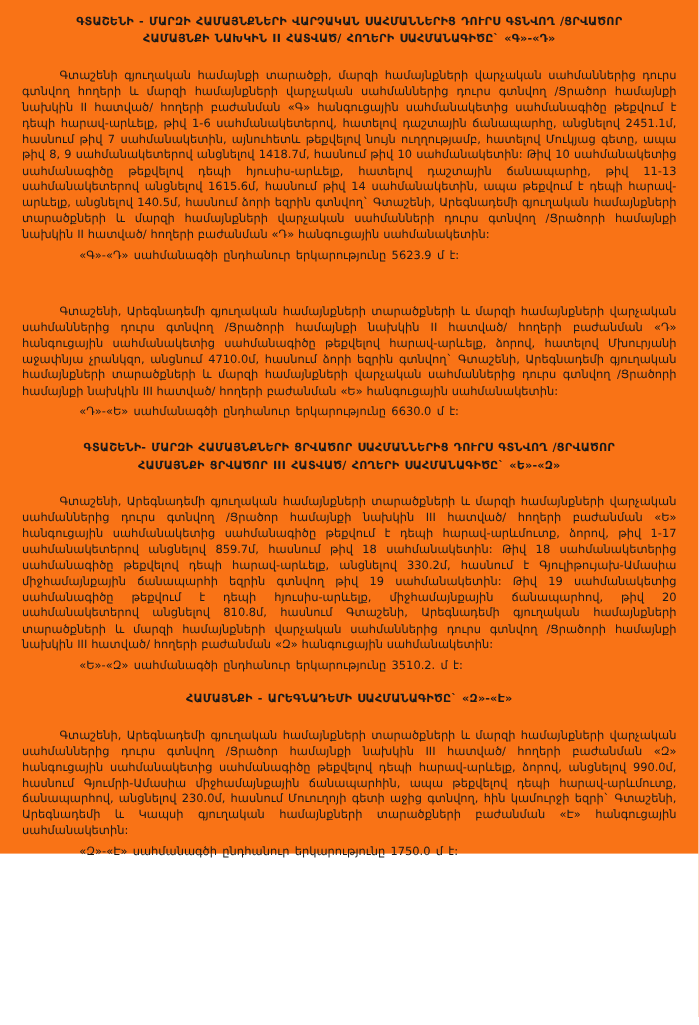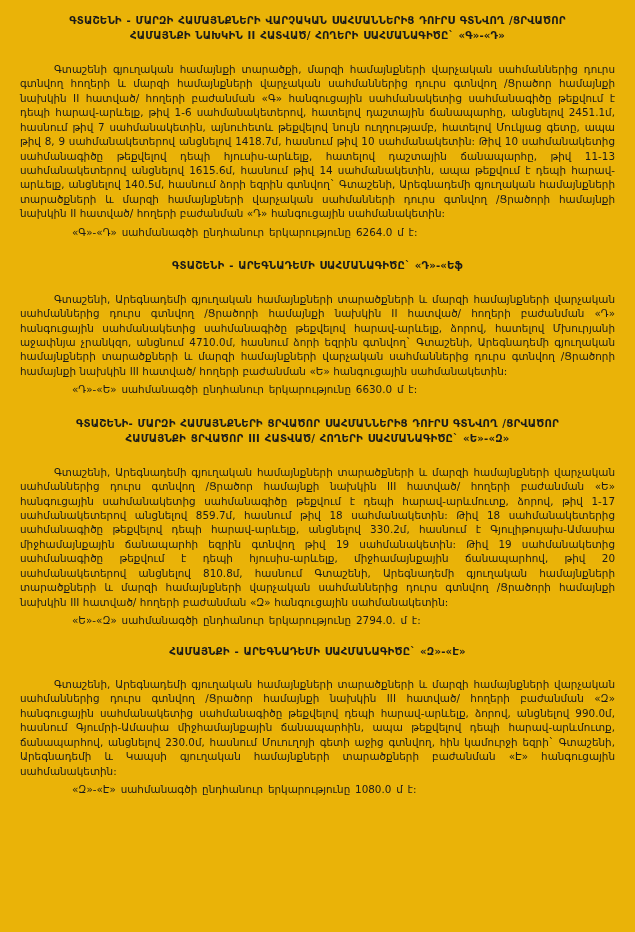--- a/index.html
+++ b/index.html
@@ -11,24 +11,24 @@
   body {
     width: 635px;
     height: 932px;
     font-family: "DejaVu Sans", "Liberation Sans", sans-serif;
     color: #1a1a1a;
     overflow: hidden;
   }
   .page {
     position: relative;
     width: 635px;
-    height: 932px;
+    height: 776px;
     box-sizing: border-box;
     padding: 12px 16px 10px 16px;
-    background: #eab308;
+    background: #f97316;
   }
   .section {
     margin: 0;
   }
   .heading {
     text-align: center;
     font-weight: bold;
     font-size: 10.2px;
     line-height: 13.4px;
     letter-spacing: 0.15px;
@@ -63,44 +63,43 @@
 </head>
 <body>
 
 <div class="page">
 
   <div class="section">
     <div class="heading heading-1">ԳՏԱՇԵՆԻ - ՄԱՐԶԻ ՀԱՄԱՅՆՔՆԵՐԻ ՎԱՐՉԱԿԱՆ ՍԱՀՄԱՆՆԵՐԻՑ ԴՈՒՐՍ ԳՏՆՎՈՂ /ՑՐՎԱԾՈՐ</div>
     <div class="heading">ՀԱՄԱՅՆՔԻ ՆԱԽԿԻՆ II ՀԱՏՎԱԾ/ ՀՈՂԵՐԻ ՍԱՀՄԱՆԱԳԻԾԸ`   «Գ»-«Դ»</div>
     <div class="gap-med"></div>
     <p class="body-text">Գտաշենի գյուղական  համայնքի տարածքի, մարզի համայնքների վարչական սահմաններից դուրս գտնվող հողերի և մարզի համայնքների վարչական սահմաններից դուրս գտնվող /Ցրածոր համայնքի նախկին II հատված/ հողերի  բաժանման «Գ» հանգուցային սահմանակետից սահմանագիծը թեքվում է դեպի հարավ-արևելք, թիվ 1-6 սահմանակետերով, հատելով դաշտային ճանապարհը, անցնելով 2451.1մ, հասնում թիվ 7 սահմանակետին, այնուհետև թեքվելով նույն ուղղությամբ, հատելով Մուկյաց գետը, ապա թիվ 8, 9 սահմանակետերով անցնելով 1418.7մ, հասնում թիվ 10 սահմանակետին: Թիվ 10 սահմանակետից սահմանագիծը թեքվելով դեպի հյուսիս-արևելք,  հատելով դաշտային ճանապարհը,   թիվ 11-13 սահմանակետերով անցնելով 1615.6մ, հասնում թիվ 14 սահմանակետին, ապա թեքվում է դեպի հարավ-արևելք, անցնելով 140.5մ, հասնում ձորի եզրին գտնվող` Գտաշենի, Արեգնադեմի գյուղական  համայնքների տարածքների և մարզի համայնքների վարչական սահմանների դուրս գտնվող /Ցրածորի համայնքի նախկին II հատված/ հողերի բաժանման «Դ» հանգուցային սահմանակետին:</p>
-    <p class="result-line">«Գ»-«Դ»  սահմանագծի ընդհանուր երկարությունը 6264.0 մ  է:</p>
+    <p class="result-line">«Գ»-«Դ»  սահմանագծի ընդհանուր երկարությունը 5623.9 մ  է:</p>
   </div>
 
   <div class="gap-xl"></div>
 
   <div class="section">
-    <div class="heading">ԳՏԱՇԵՆԻ -  ԱՐԵԳՆԱԴԵՄԻ ՍԱՀՄԱՆԱԳԻԾԸ`   «Դ»-«Եֆ</div>
     <div class="gap-med"></div>
     <p class="body-text">Գտաշենի, Արեգնադեմի գյուղական  համայնքների տարածքների և  մարզի համայնքների վարչական սահմաններից դուրս գտնվող /Ցրածորի համայնքի նախկին II հատված/ հողերի բաժանման «Դ» հանգուցային սահմանակետից սահմանագիծը թեքվելով հարավ-արևելք, ձորով, հատելով Մխուրյանի աջափնյա չրանկզո, անցնում 4710.0մ, հասնում  ձորի եզրին գտնվող` Գտաշենի, Արեգնադեմի գյուղական համայնքների տարածքների և մարզի համայնքների վարչական սահմաններից դուրս գտնվող /Ցրածորի համայնքի նախկին III հատված/ հողերի բաժանման «Ե» հանգուցային սահմանակետին:</p>
     <p class="result-line">«Դ»-«Ե»  սահմանագծի ընդհանուր երկարությունը 6630.0 մ  է:</p>
   </div>
 
   <div class="gap-xl"></div>
 
   <div class="section">
     <div class="heading">ԳՏԱՇԵՆԻ- ՄԱՐԶԻ ՀԱՄԱՅՆՔՆԵՐԻ ՑՐՎԱԾՈՐ ՍԱՀՄԱՆՆԵՐԻՑ ԴՈՒՐՍ ԳՏՆՎՈՂ /ՑՐՎԱԾՈՐ</div>
     <div class="heading">ՀԱՄԱՅՆՔԻ ՑՐՎԱԾՈՐ III ՀԱՏՎԱԾ/ ՀՈՂԵՐԻ ՍԱՀՄԱՆԱԳԻԾԸ`  «Ե»-«Զ»</div>
     <div class="gap-med"></div>
     <p class="body-text">Գտաշենի, Արեգնադեմի գյուղական  համայնքների տարածքների և մարզի համայնքների վարչական սահմաններից դուրս գտնվող /Ցրածոր համայնքի նախկին III հատված/ հողերի բաժանման «Ե» հանգուցային սահմանակետից սահմանագիծը թեքվում է դեպի հարավ-արևմուտք, ձորով, թիվ 1-17  սահմանակետերով անցնելով 859.7մ, հասնում թիվ 18 սահմանակետին: Թիվ 18 սահմանակետերից սահմանագիծը թեքվելով դեպի հարավ-արևելք, անցնելով 330.2մ, հասնում է Գյուլիթույախ-Ամասիա միջհամայնքային ճանապարհի եզրին գտնվող թիվ 19 սահմանակետին: Թիվ 19 սահմանակետից սահմանագիծը թեքվում է դեպի հյուսիս-արևելք, միջհամայնքային ճանապարհով, թիվ 20 սահմանակետերով անցնելով 810.8մ, հասնում Գտաշենի, Արեգնադեմի գյուղական  համայնքների տարածքների և մարզի համայնքների վարչական սահմաններից դուրս գտնվող /Ցրածորի համայնքի նախկին III հատված/ հողերի բաժանման «Զ» հանգուցային սահմանակետին:</p>
-    <p class="result-line">«Ե»-«Զ»  սահմանագծի ընդհանուր երկարությունը 2794.0. մ  է:</p>
+    <p class="result-line">«Ե»-«Զ»  սահմանագծի ընդհանուր երկարությունը 3510.2. մ  է:</p>
   </div>
 
   <div class="gap-large"></div>
 
   <div class="section">
     <div class="heading">ՀԱՄԱՅՆՔԻ -  ԱՐԵԳՆԱԴԵՄԻ ՍԱՀՄԱՆԱԳԻԾԸ` «Զ»-«Է»</div>
     <div class="gap-med"></div>
     <p class="body-text">Գտաշենի, Արեգնադեմի գյուղական  համայնքների տարածքների և  մարզի համայնքների վարչական սահմաններից դուրս գտնվող /Ցրածոր համայնքի նախկին III հատված/ հողերի բաժանման «Զ» հանգուցային սահմանակետից սահմանագիծը թեքվելով դեպի  հարավ-արևելք,   ձորով,  անցնելով  990.0մ,  հասնում  Գյումրի-Ամասիա միջհամայնքային ճանապարհին, ապա թեքվելով դեպի հարավ-արևմուտք, ճանապարհով, անցնելով 230.0մ, հասնում Մուուղոյի գետի աջից գտնվող, հին կամուրջի եզրի` Գտաշենի, Արեգնադեմի և Կապսի գյուղական համայնքների  տարածքների բաժանման «Է» հանգուցային սահմանակետին:</p>
-    <p class="result-line">«Զ»-«Է»  սահմանագծի ընդհանուր երկարությունը 1080.0 մ  է:</p>
+    <p class="result-line">«Զ»-«Է»  սահմանագծի ընդհանուր երկարությունը 1750.0 մ  է:</p>
   </div>
 
 </div>
 
 </body></html>

